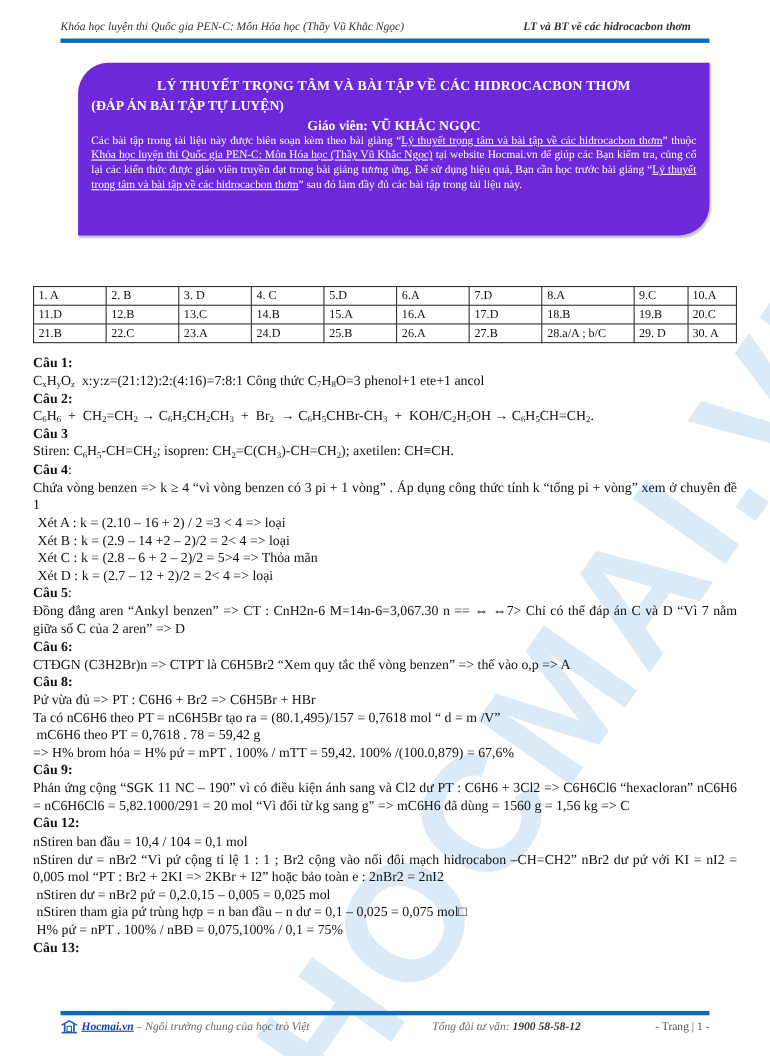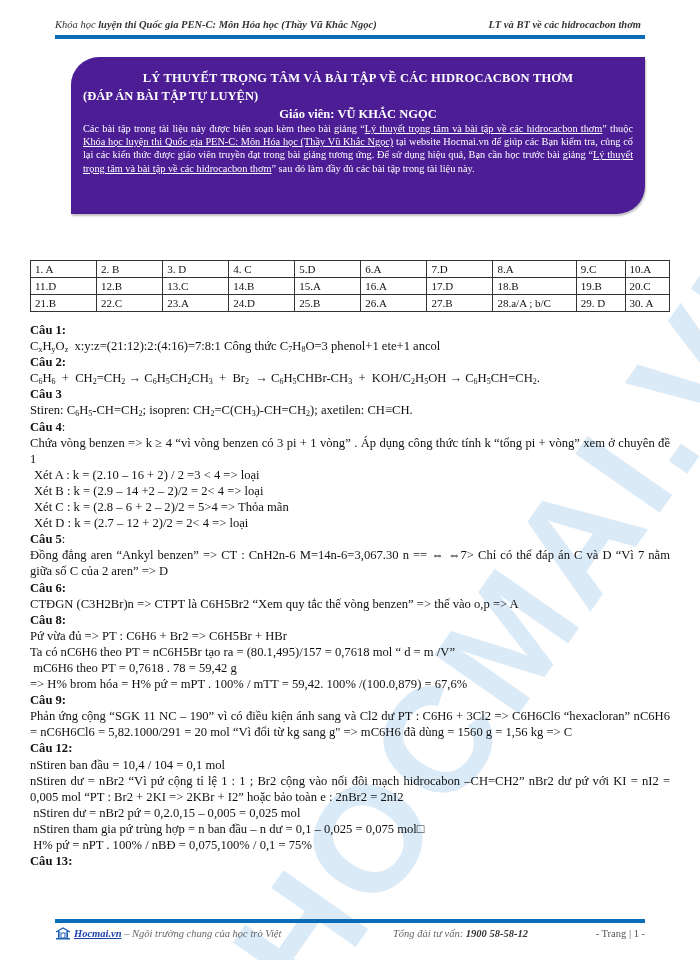--- a/index.html
+++ b/index.html
@@ -5,28 +5,28 @@
   html, body { margin: 0; padding: 0; background: #ffffff; }
   body {
     width: 700px; height: 960px; position: relative; overflow: hidden;
     font-family: "Liberation Serif", "DejaVu Serif", serif; color: #111;
   }
   .header {
     position: absolute; left: 55px; top: 17px; width: 590px; height: 18px;
     font-style: italic; font-size: 10.5px; color: #333;
   }
   .header .left { position: absolute; left: 0; top: 2px; white-space: nowrap; }
-  .header .left b { font-weight: bold; text-align: center; }
-  .header .right { position: absolute; right: 4px; top: 2px; font-weight: bold; white-space: nowrap; }
+  .header .left b { font-weight: normal; text-align: center; }
+  .header .right { position: absolute; right: 17px; top: 2px; font-weight: bold; white-space: nowrap; }
   .header-rule {
     position: absolute; left: 55px; top: 35px; width: 590px; height: 4px; background: #0b6cb8;
   }
   .title-box {
     position: absolute; left: 71px; top: 57px; width: 574px; height: 157px;
-    background: #4c1d95; border-radius: 28px 0 28px 0;
+    background: #6d28d9; border-radius: 28px 0 28px 0;
     color: #fff; box-sizing: border-box; padding: 14px 12px 0 12px;
     box-shadow: 1px 2px 2px rgba(0,0,0,0.25);
   }
   .title-box .t1 { text-align: center; font-weight: bold; font-size: 12.5px; letter-spacing: 0.2px; }
   .title-box .t2 { text-align: left; font-weight: bold; font-size: 12.5px; margin-top: 3px; }
   .title-box .t3 { text-align: center; font-weight: bold; font-size: 12.5px; margin-top: 3px; }
   .title-box .desc {
     font-size: 10.3px; line-height: 13.2px; text-align: justify; margin-top: 0;
   }
   .title-box .desc u { text-decoration: underline; }

